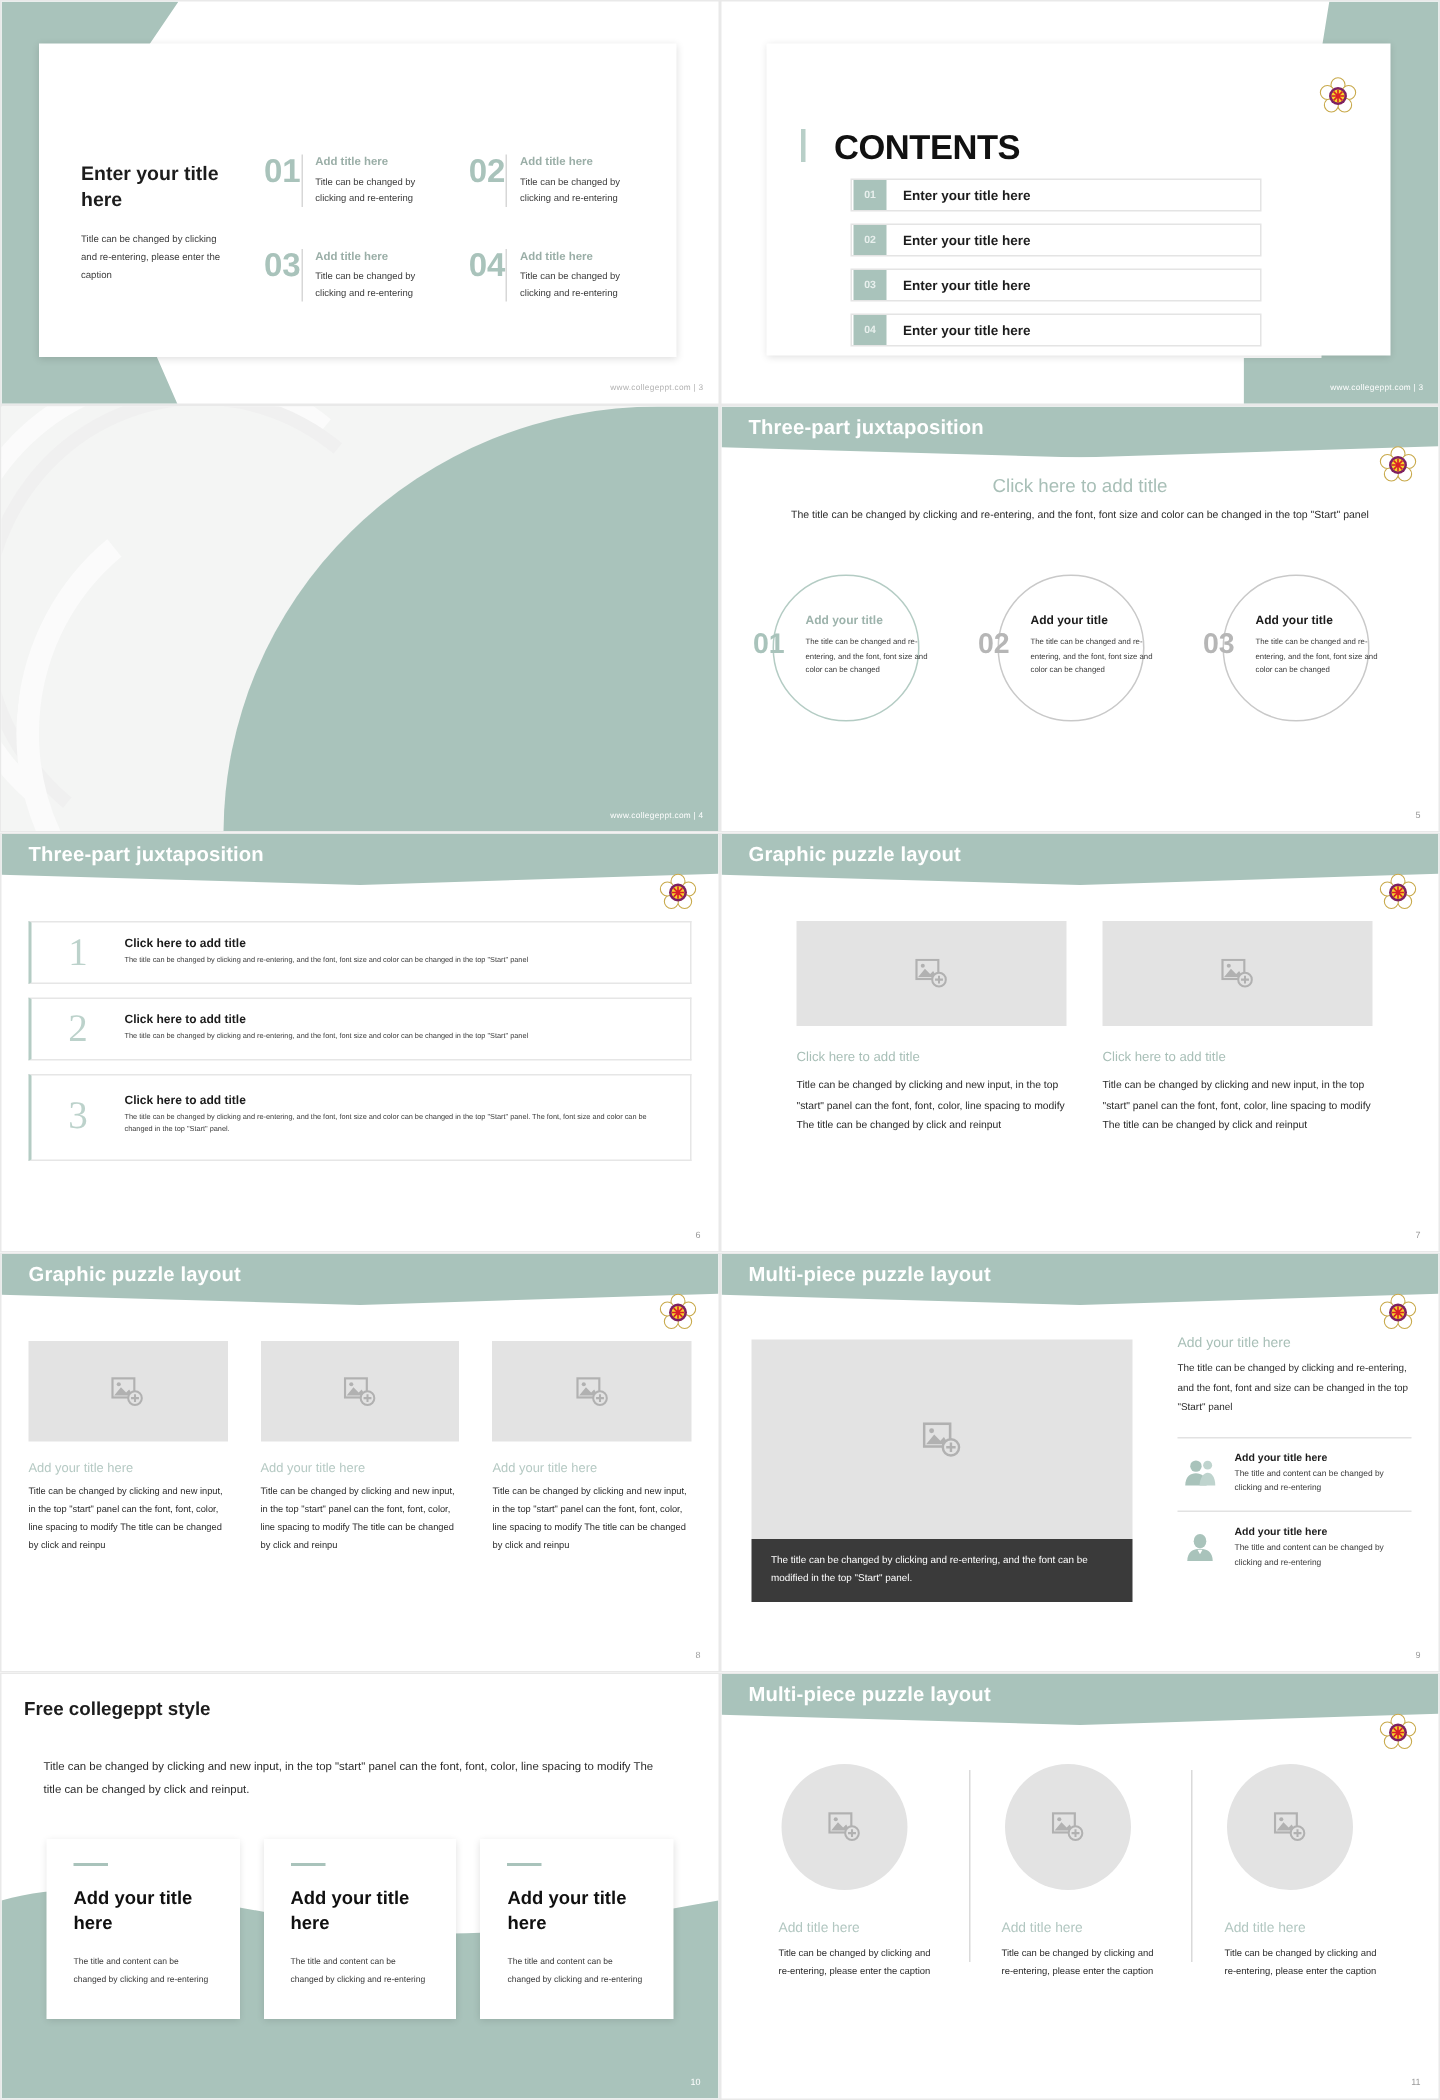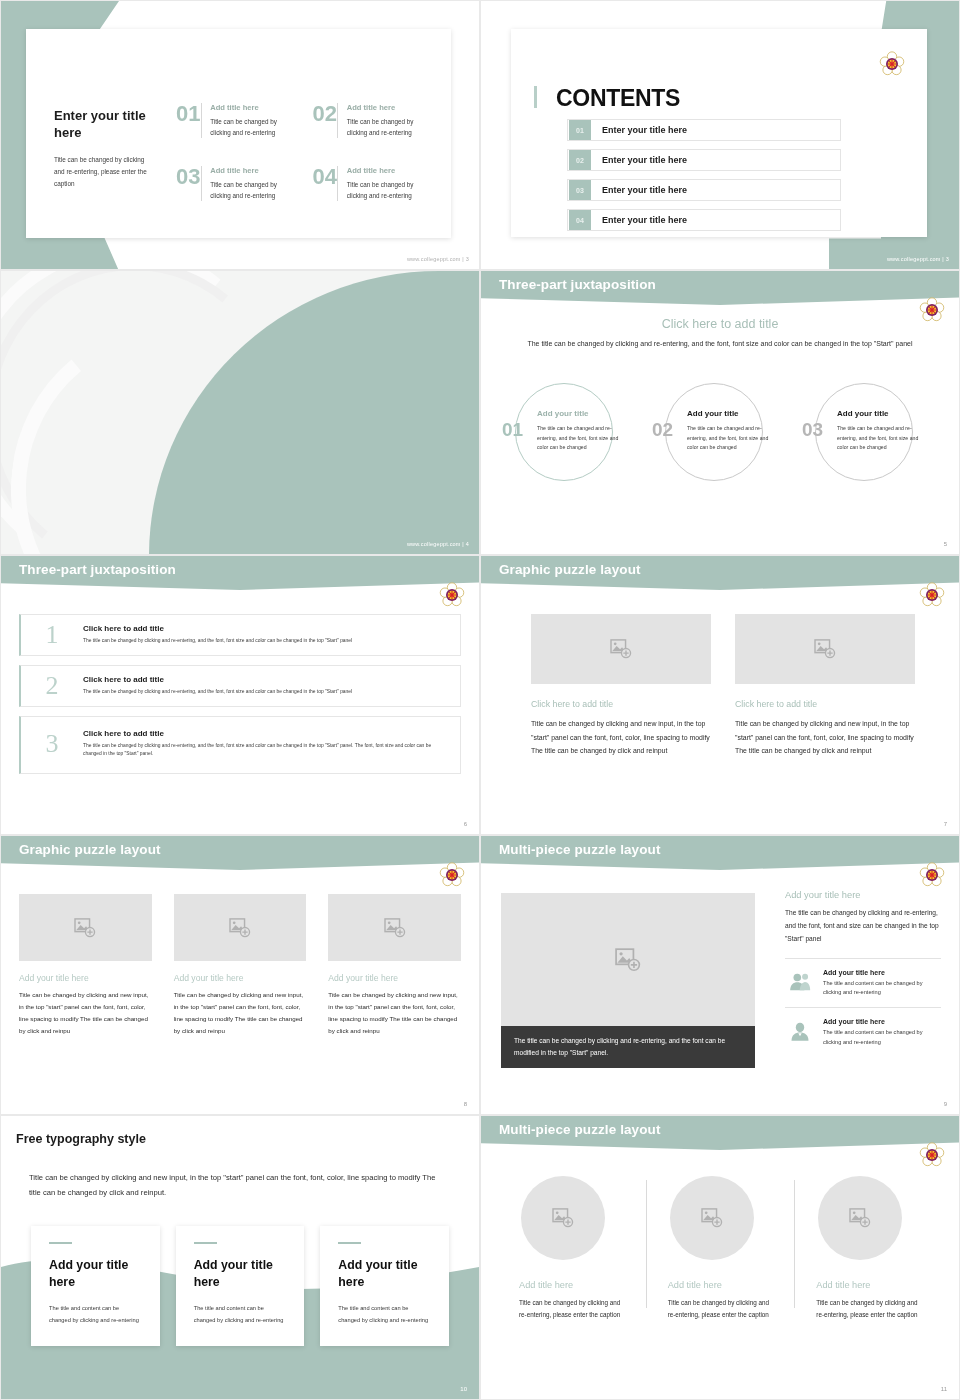--- a/index.html
+++ b/index.html
@@ -506,21 +506,21 @@
         </div>
       </div>
     </div>
     <div class="pgnum">9</div>
   </div>
 
   <div class="slide">
     <svg class="s9-wave" viewBox="0 0 480 160" preserveAspectRatio="none">
       <path d="M0,28 C70,8 150,34 240,46 C330,58 410,40 480,28 L480,160 L0,160 Z" fill="#a9c3bb"></path>
     </svg>
-    <div class="s9-title">Free typography style</div>
+    <div class="s9-title">Free collegeppt style</div>
     <div class="s9-lead">Title can be changed by clicking and new input, in the top "start" panel can the font, font, color, line spacing to modify The title can be changed by click and reinput.</div>
     <div class="s9-cards">
       <div class="s9-card">
         <div class="s9-dash"></div>
         <div class="s9-ct">Add your title here</div>
         <div class="s9-cd">The title and content can be changed by clicking and re-entering</div>
       </div>
       <div class="s9-card">
         <div class="s9-dash"></div>
         <div class="s9-ct">Add your title here</div>

